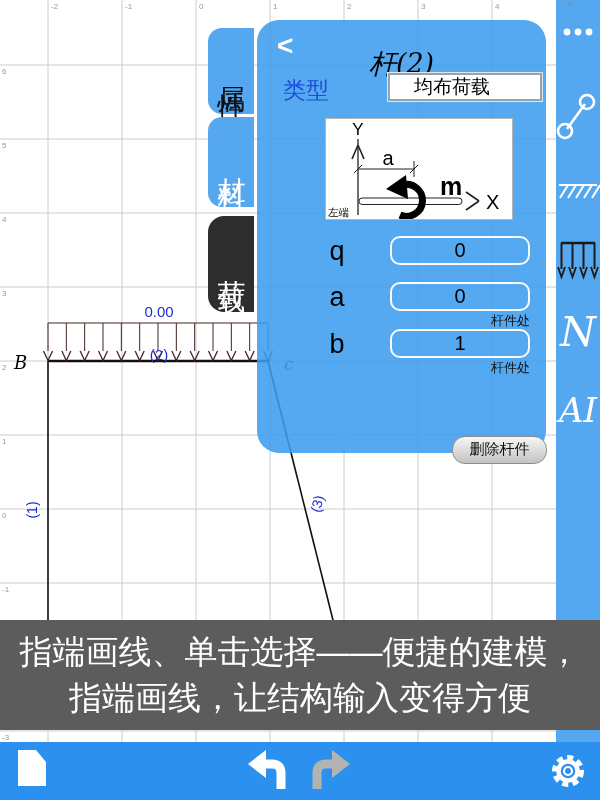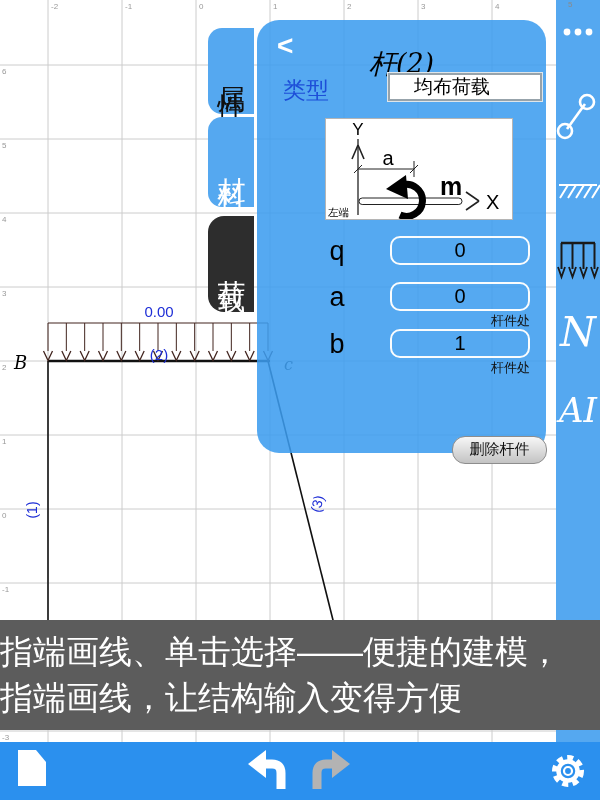--- a/index.html
+++ b/index.html
@@ -42,21 +42,21 @@
   
   #sidebar{position:absolute;left:556px;top:0;width:44px;height:742px;background:#55a8f0;z-index:1;}
   .sb-ico{position:absolute;left:0;width:44px;display:flex;justify-content:center;}
   .sb-letter{position:absolute;left:0;width:44px;text-align:center;color:#fff;
     font-family:"DejaVu Serif",serif;font-style:italic;}
   #tool-n{top:308px;font-size:41px;}
   #tool-ai{top:374px;font-size:34px;margin-top:16px;}
   #grid-label-5{position:absolute;left:568px;top:0;font-size:8px;color:#8a8a8a;z-index:2;}
   
   #banner{position:absolute;left:0;top:620px;width:600px;height:110px;background:#5c5c5c;z-index:5;
-    display:flex;flex-direction:column;justify-content:center;
+    display:flex;flex-direction:column;justify-content:center;align-items:center;
     color:#fff;font-size:33px;line-height:46px;white-space:nowrap;}
   
   #toolbar{position:absolute;left:0;top:742px;width:600px;height:58px;background:#2b90ee;z-index:6;}
   .tb-ico{position:absolute;top:6px;}
 </style>
 </head>
 <body>
 
 <div class="stage">
 

